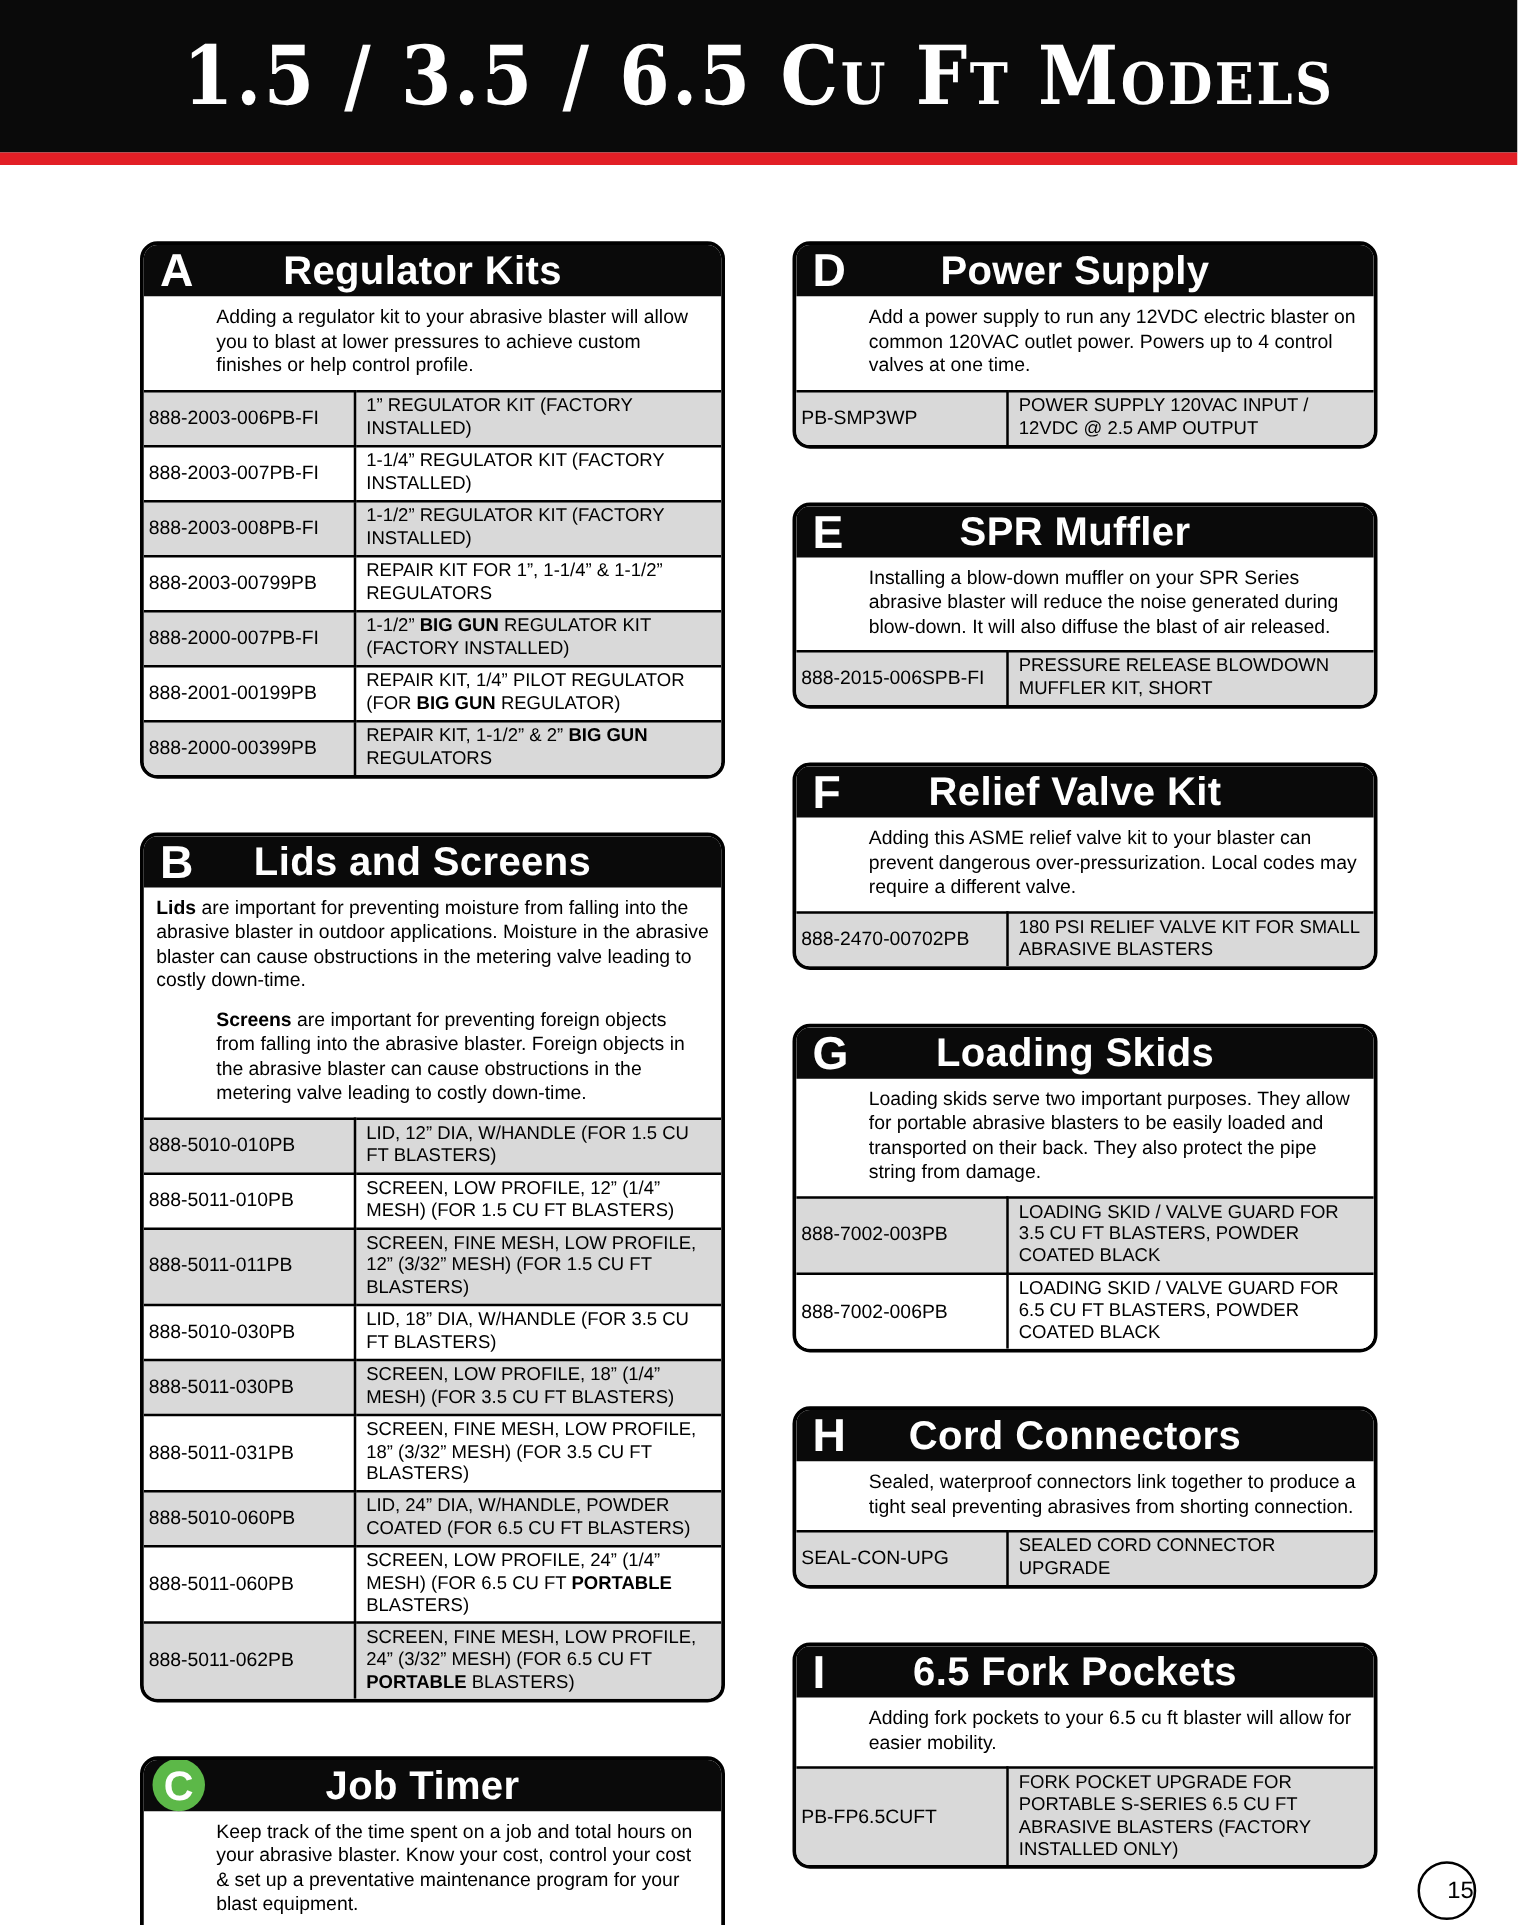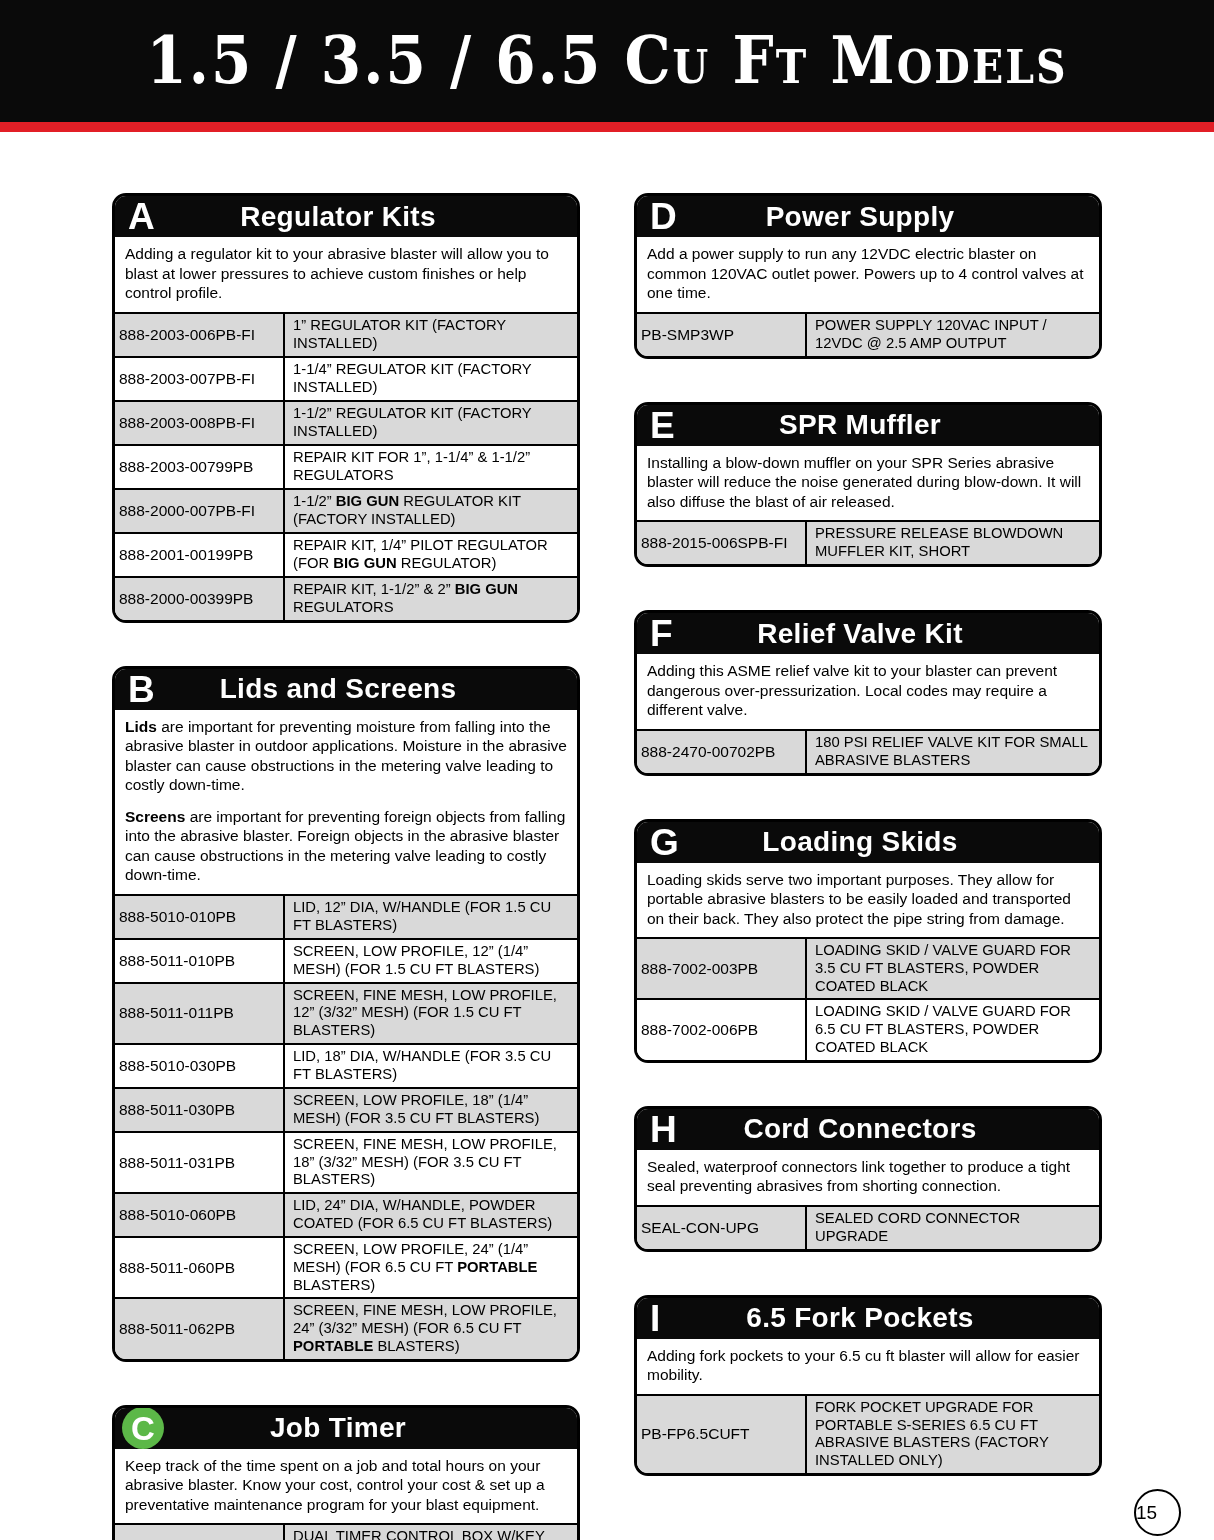--- a/index.html
+++ b/index.html
@@ -31,39 +31,39 @@
   .sec-letter{
     color:#fff;font-weight:bold;font-size:37px;line-height:41px;margin-left:13px;
     position:relative;z-index:2;
   }
   .sec-letter.green{
     width:42px;height:42px;border-radius:50%;display:flex;align-items:center;justify-content:center;
     font-size:33px;line-height:1;margin-left:7px;
   }
   .sec-title{
     position:absolute;left:0;right:16px;text-align:center;color:#fff;font-weight:bold;
-    font-size:28px;letter-spacing:.3px;z-index:1;
+    font-size:32px;letter-spacing:.3px;z-index:1;
   }
   .sec-intro{padding:7px 10px 9px;font-size:15.5px;line-height:1.26;}
   .sec-intro p{margin:0 0 12px;}
-  .sec-intro p:last-child{margin-bottom:0;}
+  .sec-intro p:last-child{margin-bottom:0;margin-left:48px;}
   
   .parts-table{width:100%;border-collapse:collapse;table-layout:fixed;}
   .parts-table td{border:2.5px solid #000;vertical-align:middle;}
   .parts-table tr td:first-child{border-left:none;}
   .parts-table tr td:last-child{border-right:none;margin-left:22px;}
   .parts-table tr:last-child td{border-bottom:none;}
   .parts-table tr:nth-child(odd){background:#d9d9d9;}
   .parts-table tr:nth-child(even){background:#ffffff;}
   td.part{width:160px;text-align:left;font-size:15.5px;padding:2px 4px;height:38px;}
   td.desc{font-size:14.8px;padding:3px 8px;line-height:1.2;}
   
   .page-number{
     position:absolute;right:33px;top:1489px;width:43px;height:43px;border:2.5px solid #000;
-    border-radius:50%;display:flex;align-items:center;justify-content:flex-start;font-size:19px;
+    border-radius:50%;display:flex;align-items:center;justify-content:flex-end;font-size:19px;
     background:#fff;
   }
 </style>
 </head>
 <body>
 
 <div class="page">
   <header class="page-header">
     <h1 class="page-title">1.5 / 3.5 / 6.5 Cu Ft Models</h1>
   </header>

